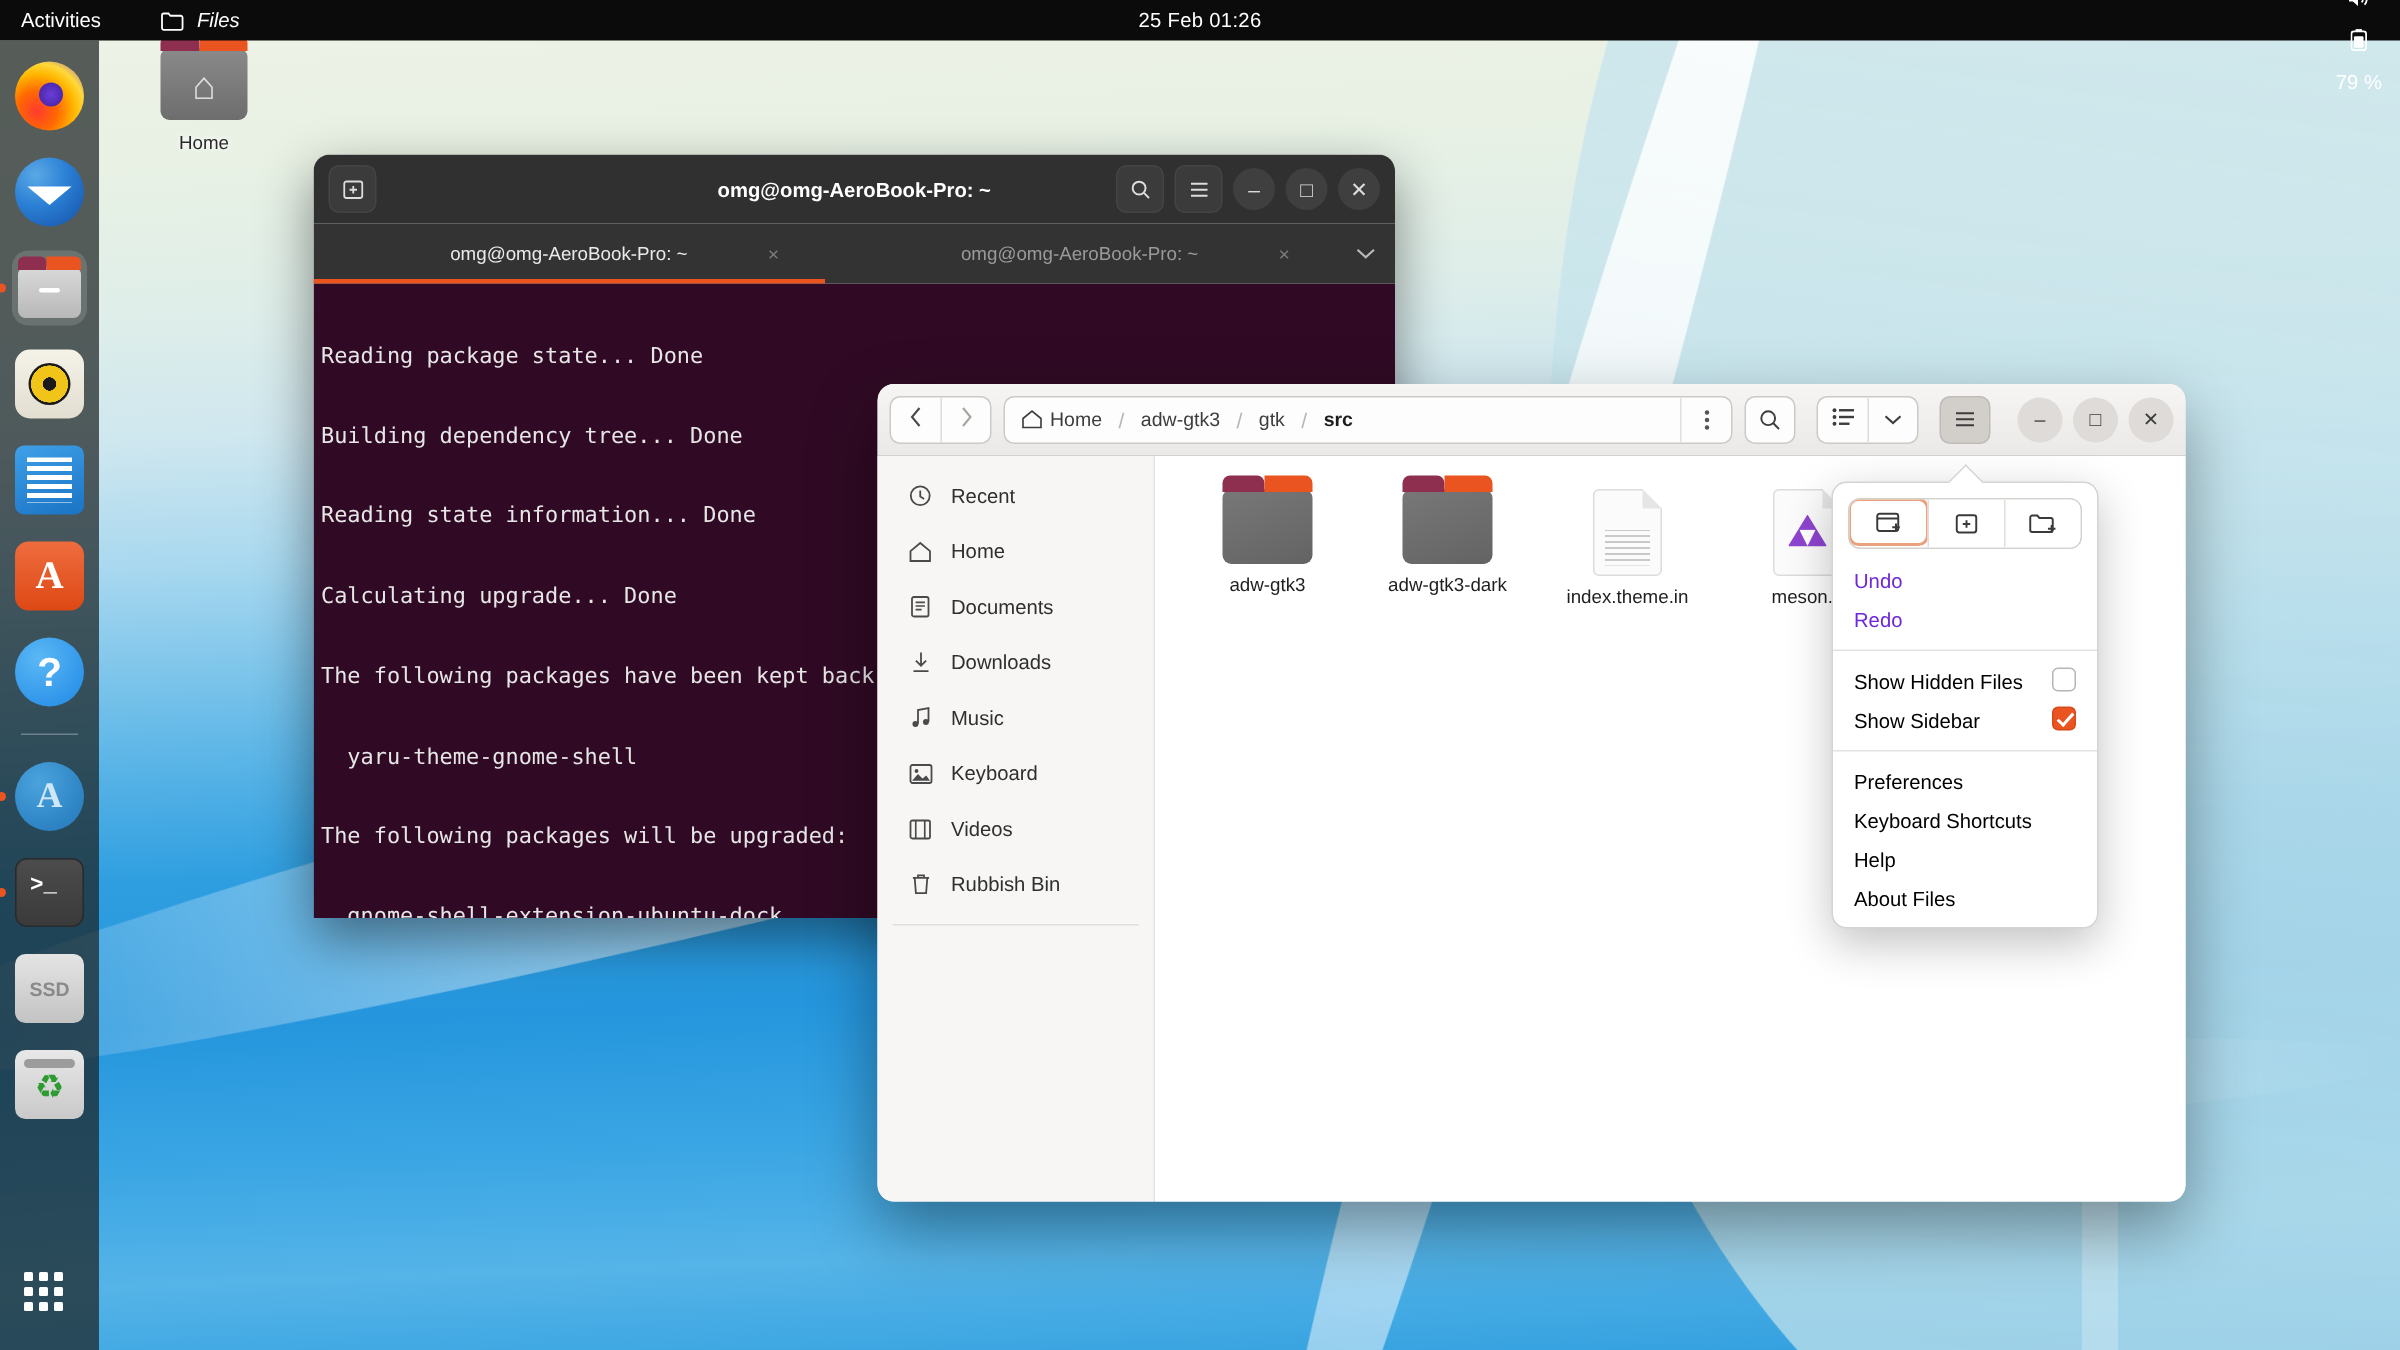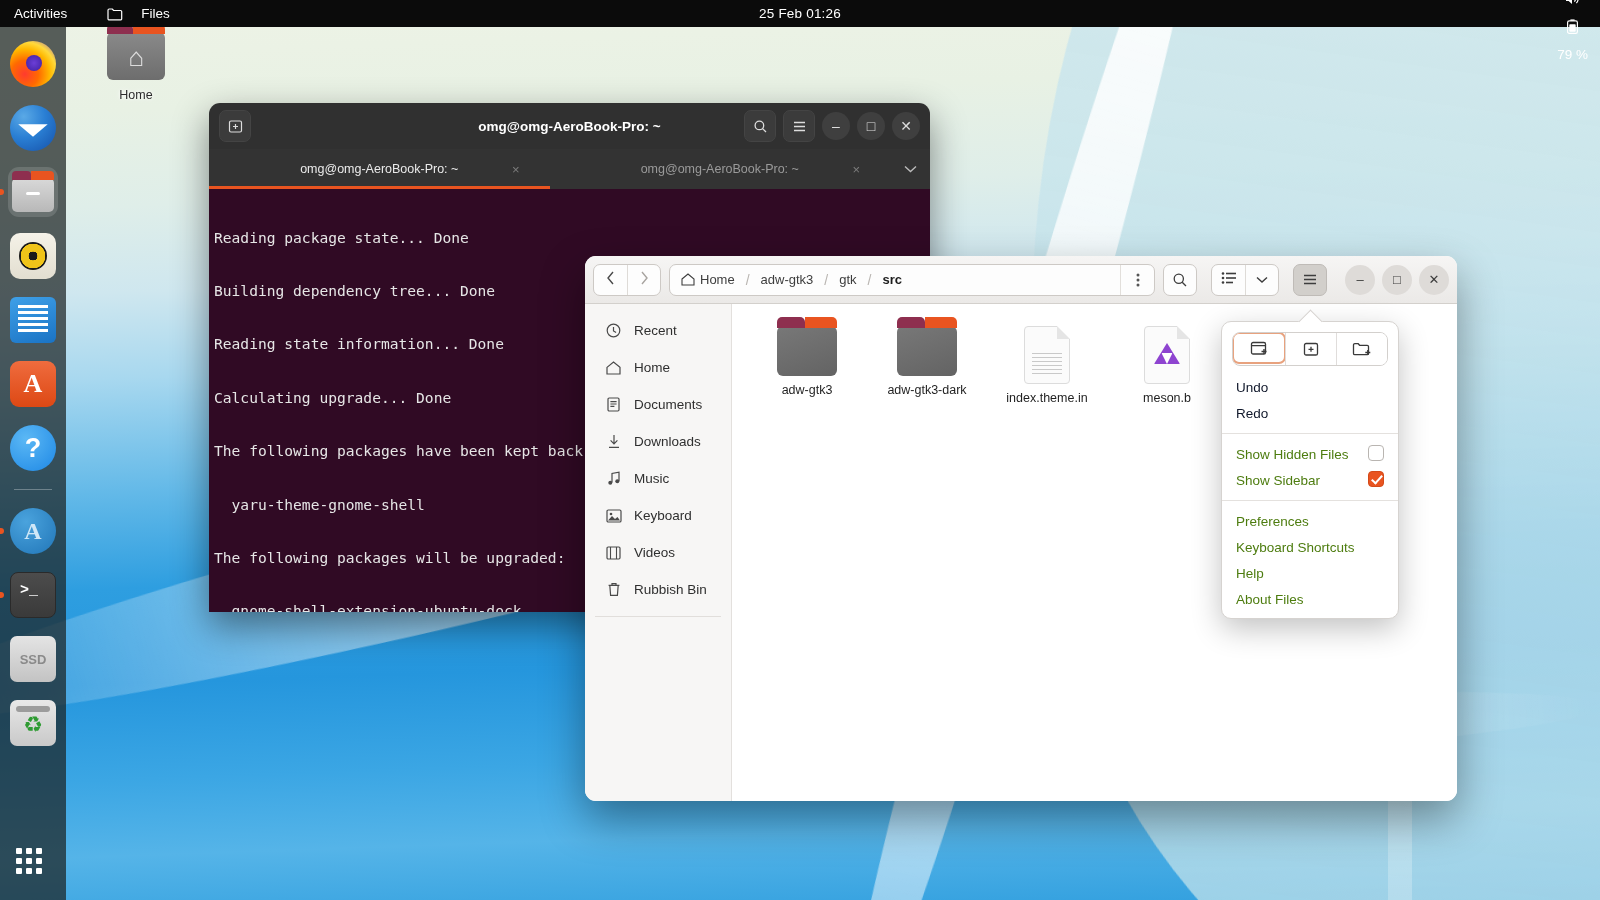--- a/index.html
+++ b/index.html
@@ -62,21 +62,21 @@
   }
 
   
   #topbar {
     position: absolute; left: 0; top: 0; width: 1600px; height: 27px;
     background: #0b0b0b; color: #fff; z-index: 500;
     display: flex; align-items: center; font-size: 13.5px;
   }
   #topbar .tb-activities { margin-left: 14px; cursor: pointer; }
   #topbar .tb-app {
-    margin-left: 40px; display: flex; align-items: center; gap: 18px; cursor: pointer;
+    margin-left: 40px; display: flex; align-items: center; gap: 8px; cursor: pointer; font-style: italic;
   }
   #topbar .tb-clock {
     position: absolute; left: 50%; transform: translateX(-50%);
     letter-spacing: .2px; white-space: nowrap; cursor: pointer;
   }
   #topbar .tb-right {
     position: absolute; right: 12px; display: flex; align-items: center; gap: 13px;
     cursor: pointer;
     flex-direction: column;
   }
@@ -344,21 +344,21 @@
   }
   .viewgrp button + button { border-left: 1px solid #dedbd7; }
   .hbtn.pressed { background: #d2cfcb; border-color: #bfbbb7; }
   .wbtn {
     width: 30px; height: 30px; border-radius: 50%; background: #dedbd8;
     border: none; display: flex; align-items: center; justify-content: center;
     color: #3c3c3c; font-size: 13px; cursor: pointer;
   }
   #files-main { flex: 1; display: flex; min-height: 0; }
   #files-sidebar {
-    width: 147px; background: #f7f6f5; border-right: 1px solid #e3e0dd;
+    width: 185px; background: #f7f6f5; border-right: 1px solid #e3e0dd;
     padding-top: 8px; border-radius: 0 0 0 11px;
   }
   .sb-item {
     height: 37px; display: flex; align-items: center; gap: 12px;
     padding: 0 14px; font-size: 13.5px; color: #2f2f2f; cursor: pointer;
     border-radius: 6px; margin: 0 6px;
   }
   .sb-icon { width: 17px; display: flex; align-items: center; justify-content: center; color:#4a4a4a;}
   .sb-sep { height: 1px; background: #e1dedb; margin: 8px 10px; }
   #files-content { flex: 1; background: #fff; padding: 14px 0 0 18px; position: relative;
@@ -434,23 +434,23 @@
   .menu-top button {
     flex: 1; height: 32px; border: none; background: #fff; cursor: pointer;
     display: flex; align-items: center; justify-content: center; color:#3a3a3a;
   }
   .menu-top button + button { border-left: 1px solid #e0dddb; }
   .menu-top button.sel {
     border: 2px solid #e8a27e; border-radius: 7px; margin: -1px;
   }
   .m-item {
     height: 26px; display: flex; align-items: center; padding: 0 14px;
-    font-size: 13.5px; color: #4d7c0f; cursor: pointer;
-  }
-  .m-item.disabled { color: #0f172a; cursor: default; }
+    font-size: 13.5px; color: #000000; cursor: pointer;
+  }
+  .m-item.disabled { color: #6d28d9; cursor: default; }
   .m-item .chk-wrap { margin-left: auto; }
   .m-sep { height: 1px; background: #e4e1de; margin: 7px 0; }
   .chk {
     width: 16px; height: 16px; border: 1px solid #b9b5b1; border-radius: 4px;
     background: #fff; display: inline-block;
   }
   .chk.on {
     background: #e95420; border-color: #d44a19; position: relative;
   }
   .chk.on::after {

